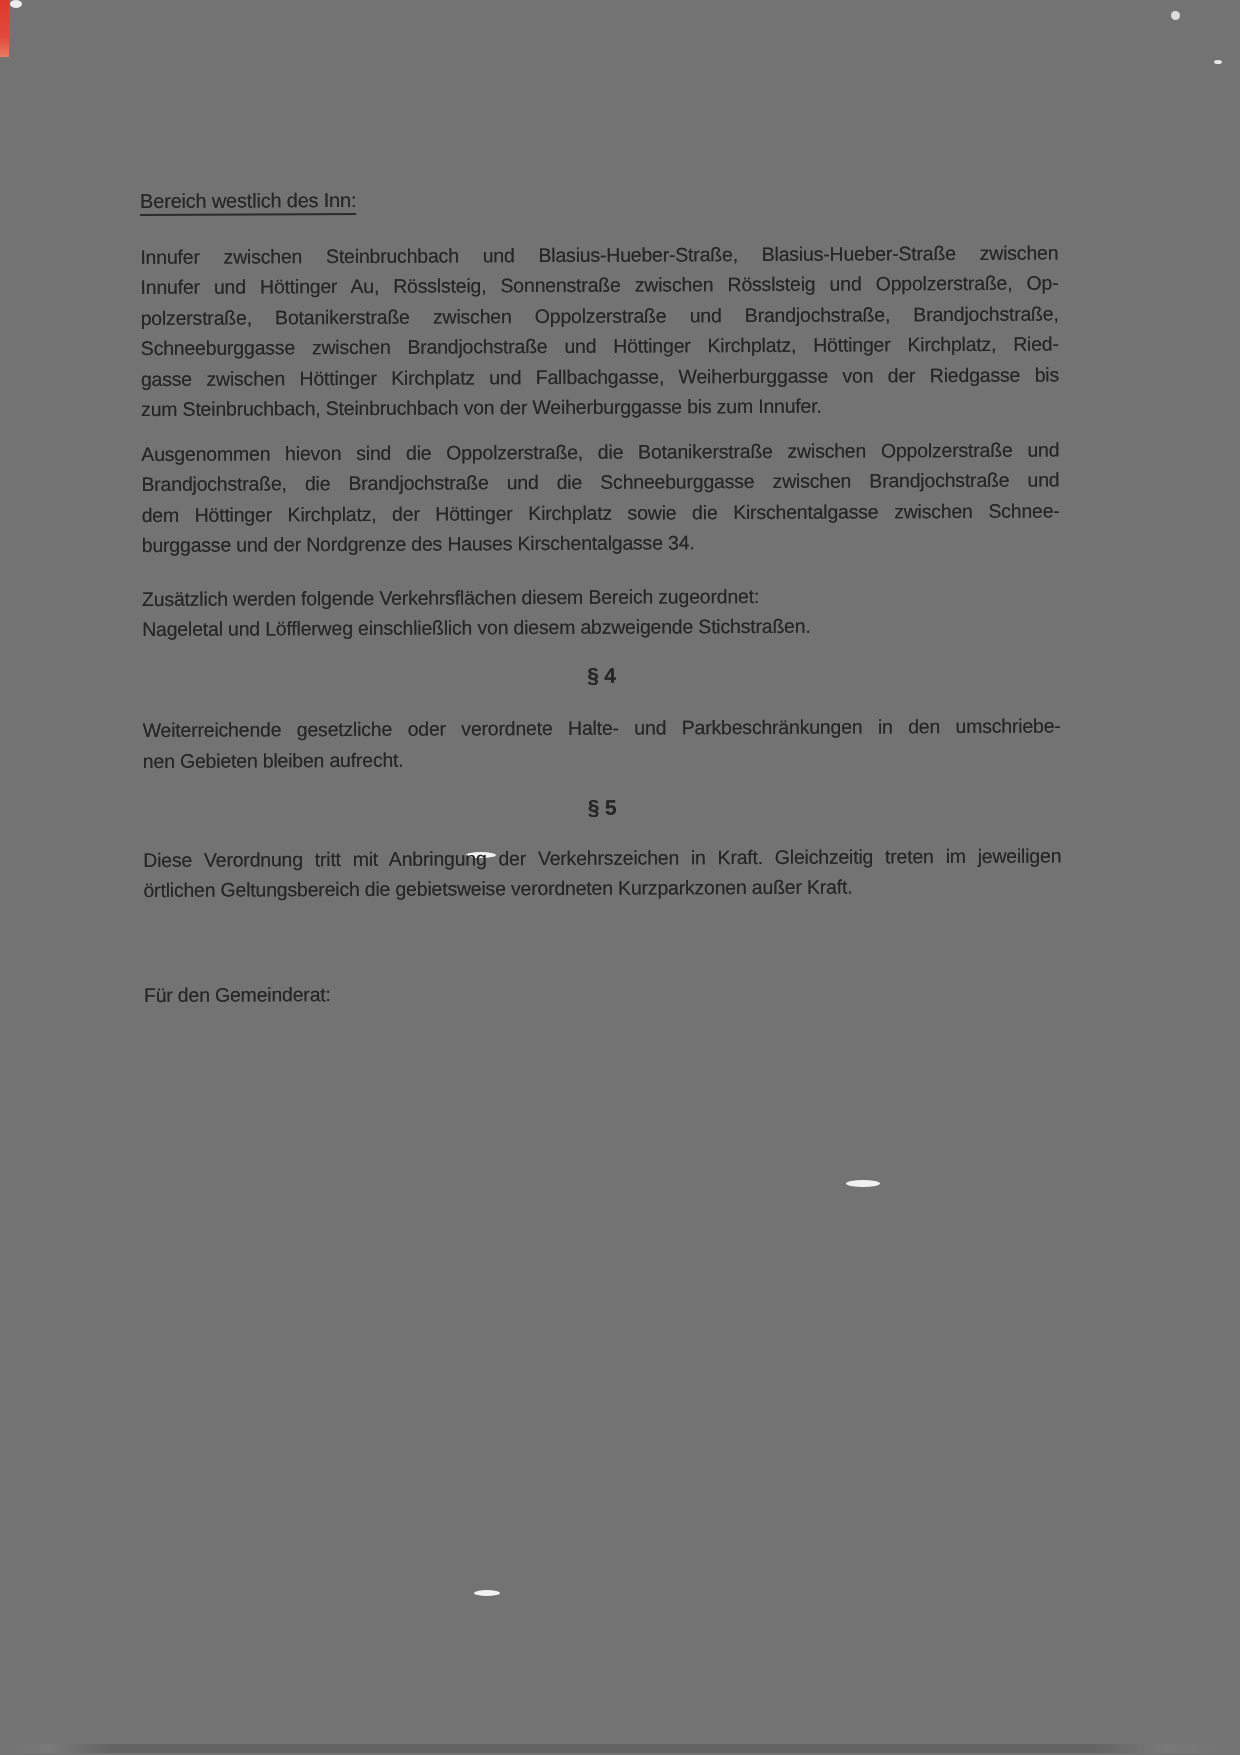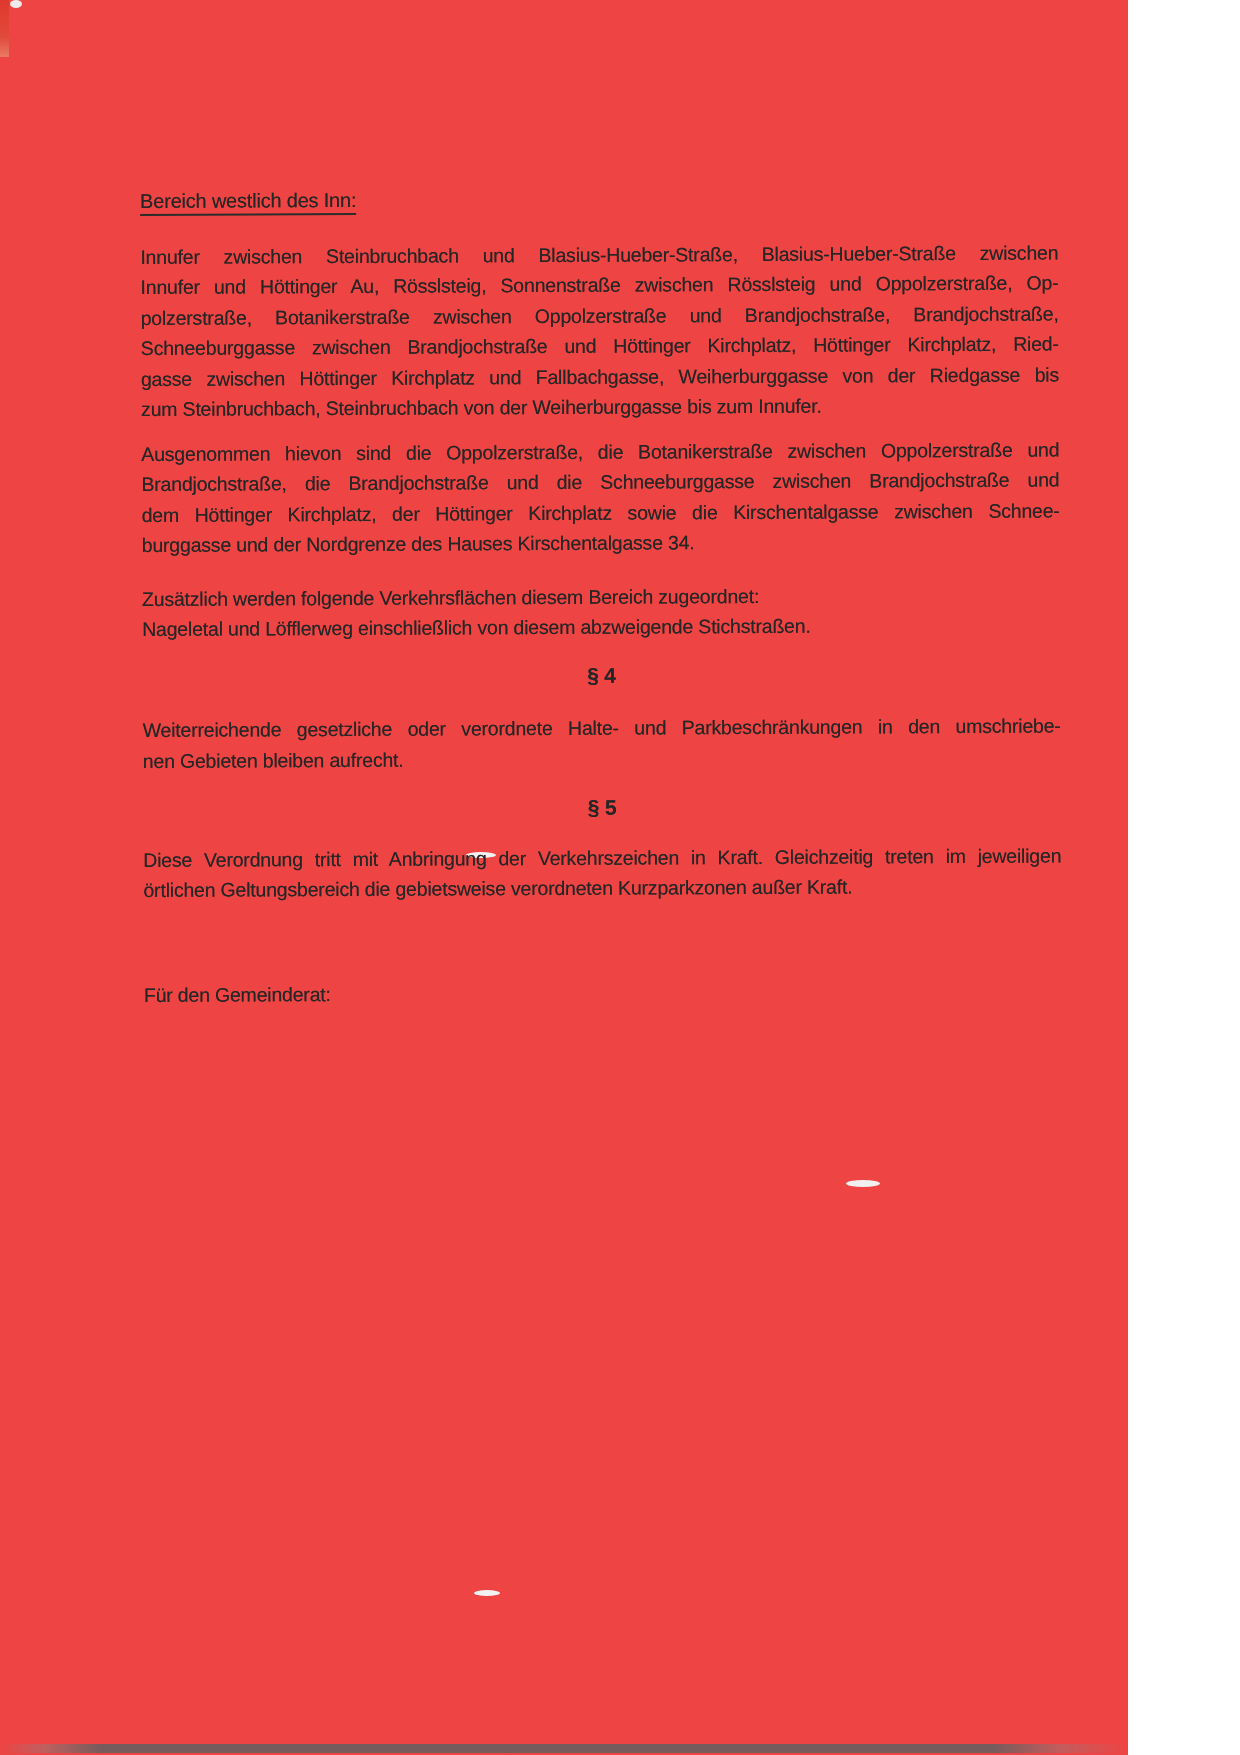--- a/index.html
+++ b/index.html
@@ -1,20 +1,20 @@
 <!DOCTYPE html>
 <html><head>
 <meta charset="utf-8">
 <style>
   html, body { margin: 0; padding: 0; background: #ffffff; }
   .page {
     position: relative;
-    width: 1128px;
+    width: 1240px;
     height: 1755px;
-    background: #ef4444;
+    background: #737373;
     overflow: hidden;
     font-family: "Liberation Sans", "DejaVu Sans", sans-serif;
   }
   
   .red-mark {
     position: absolute;
     left: 0; top: 0;
     width: 9px; height: 57px;
     background: linear-gradient(to bottom, #df382d 0%, #e14a3a 65%, #ea7a64 100%);
   }

